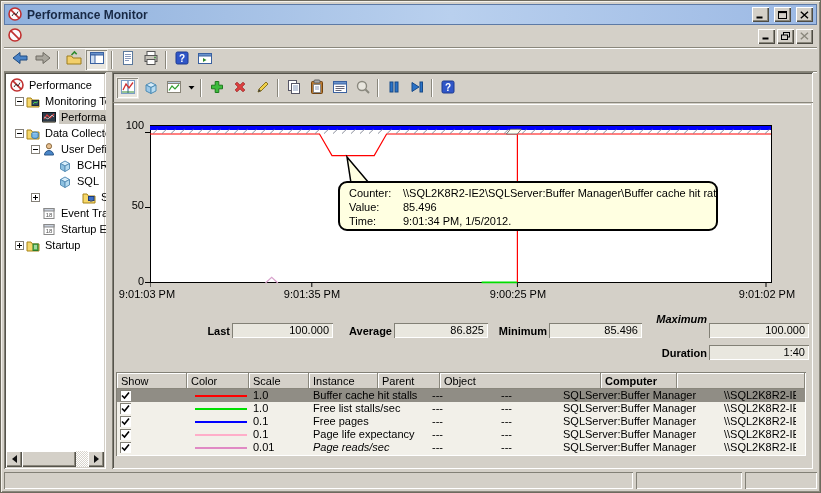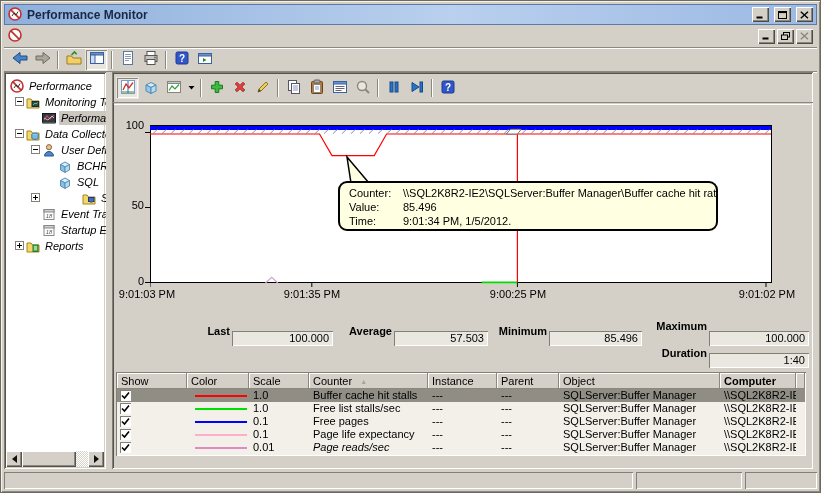--- a/index.html
+++ b/index.html
@@ -29,42 +29,42 @@
     background:transparent;border:1px solid transparent;padding:0;cursor:default;}
   .tbtn.pressed{background:#e9e6df;box-shadow:inset 1px 1px 0 #8a877c, inset -1px -1px 0 #fff;}
   .tsep{width:2px;height:18px;margin:0 3px;border-left:1px solid #8a877c;border-right:1px solid #fff;}
   
   .main{flex:1;display:flex;align-items:stretch;min-height:0;}
   .sunken{box-shadow:inset 1px 1px 0 #828076, inset -1px -1px 0 #ffffff, inset 2px 2px 0 #55534b, inset -2px -2px 0 #d4d0c8;}
   .tree-panel{width:102px;flex:0 0 102px;background:#fff;position:relative;overflow:hidden;}
   .splitter{width:6px;flex:0 0 6px;background:#d4d0c8;}
   .content{flex:1;background:#d4d0c8;position:relative;margin-right:4px;overflow:hidden;}
   
-  .titem{position:absolute;height:16px;display:flex;align-items:flex-end;white-space:nowrap;font-style:italic;}
+  .titem{position:absolute;height:16px;display:flex;align-items:center;white-space:nowrap;}
   .titem .tlabel{padding:1px 2px;}
   .titem.selected .tlabel{background:#ccc8bf;}
   .texp{position:absolute;width:9px;height:9px;}
   
   .ptoolbar{height:31px;display:flex;align-items:center;padding:2px 4px 0 4px;
     border-bottom:1px solid #8a877c;}
   .chart-region{position:absolute;left:2px;right:2px;top:32px;bottom:2px;border-top:1px solid #fff;}
   
   .ylab{position:absolute;width:30px;left:0;text-align:right;}
   .ydash{position:absolute;width:5px;height:1px;background:#000;left:31px;}
   #plot{position:absolute;left:36px;top:20px;}
   .xlab{position:absolute;top:183px;transform:translateX(-50%);white-space:nowrap;}
   
   .tooltip{position:absolute;left:224px;top:76px;width:380px;height:50px;background:#ffffe1;
     border:2px solid #000;border-radius:9px;padding:3px 9px;z-index:5;overflow:hidden;}
   .trow{display:flex;line-height:14px;white-space:nowrap;}
   .trow .tlab{width:54px;flex:0 0 54px;}
   
   .stat-label{position:absolute;font-weight:bold;text-align:right;line-height:14px;}
   .stat-box{position:absolute;height:15px;background:#e9e7df;
-    box-shadow:inset 1px 1px 0 #828076, inset -1px -1px 0 #fff;margin-top:8px;}
+    box-shadow:inset 1px 1px 0 #828076, inset -1px -1px 0 #fff;}
   .stat-box span{display:block;text-align:right;padding:1px 4px 0 0;line-height:13px;}
   
   .legend{position:absolute;left:2px;top:267px;width:690px;height:84px;background:#f2f0e9;
     box-shadow:inset 1px 1px 0 #828076, inset -1px -1px 0 #fff;padding:1px;}
   .lhead{display:flex;height:16px;}
   .lhcell{background:#d4d0c8;border-right:1px solid #8a877c;border-bottom:1px solid #8a877c;
     box-shadow:inset 1px 1px 0 #fff;padding:1px 0 0 4px;display:flex;align-items:center;cursor:default;}
   .sort-arrow{font-size:7px;color:#a8a49a;margin-left:8px;}
   .lrow{display:flex;height:13px;align-items:center;}
   .lrow.selected{background:#908d85;}
@@ -336,21 +336,21 @@
             </svg></span>
           <div class="titem" style="left: 22px; top: 165px;">
             <span style="margin-right:3px;display:inline-flex;">
               <svg width="14" height="14">
                 <path d="M1 4 h4 l1.5 2 H13 v7 H1 Z" fill="#f5d76b" stroke="#a88418"></path>
                 <rect x="7" y="6" width="5" height="6.5" fill="#58b858" stroke="#2a7a2a"></rect>
                 <line x1="8" y1="8" x2="11" y2="8" stroke="#e8f8e8"></line>
                 <line x1="8" y1="10" x2="11" y2="10" stroke="#e8f8e8"></line>
               </svg>
             </span>
-            <span class="tlabel">Reports</span>
+            <span class="tlabel">Startup</span>
           </div>
         </div>
       <div class="hscroll">
         <button class="sbtn">
             <span class="tri-l"></span>
           </button>
         <div class="sthumb"></div>
         <button class="sbtn" style="margin-left:auto;">
             <span class="tri-r"></span>
           </button>
@@ -503,41 +503,40 @@
               <span>9:01:34 PM, 1/5/2012.</span>
             </div>
         </div>
 
         <div class="stat-label" style="left:60px;top:219px;width:56px;">Last</div>
         <div class="stat-box" style="left:118px;top:218px;width:101px;">
             <span>100.000</span>
           </div>
         <div class="stat-label" style="left:222px;top:219px;width:56px;">Average</div>
         <div class="stat-box" style="left:280px;top:218px;width:94px;">
-            <span>57.503</span>
+            <span>86.825</span>
           </div>
         <div class="stat-label" style="left:377px;top:219px;width:56px;">Minimum</div>
         <div class="stat-box" style="left:435px;top:218px;width:93px;">
             <span>85.496</span>
           </div>
-        <div class="stat-label" style="left:535px;top:214px;width:58px;">Maximum</div>
+        <div class="stat-label" style="left:535px;top:207px;width:58px;font-style:italic;">Maximum</div>
         <div class="stat-box" style="left:595px;top:218px;width:100px;">
             <span>100.000</span>
           </div>
         <div class="stat-label" style="left:535px;top:241px;width:58px;">Duration</div>
         <div class="stat-box" style="left:595px;top:240px;width:100px;">
             <span>1:40</span>
           </div>
 
         <div class="legend" id="legend">
             <div class="lhead">
               <div class="lhcell" style="width: 70px; flex: 0 0 70px;">Show</div>
               <div class="lhcell" style="width: 62px; flex: 0 0 62px;">Color</div>
               <div class="lhcell" style="width: 60px; flex: 0 0 60px;">Scale</div>
-              <div class="lhcell" style="width: 119px; flex: 0 0 119px;">Counter<span class="sort-arrow">▲</span></div>
               <div class="lhcell" style="width: 69px; flex: 0 0 69px;">Instance</div>
               <div class="lhcell" style="width: 62px; flex: 0 0 62px;">Parent</div>
               <div class="lhcell" style="width: 161px; flex: 0 0 161px;">Object</div>
               <div class="lhcell" style="width: 76px; flex: 0 0 76px; font-weight: bold;">Computer</div>
               <div class="lhcell" style="flex: 1 1 0%;"></div>
             </div>
             <div class="lrow selected">
               <div class="lcell" style="width: 70px; flex: 0 0 70px; padding-left: 0px;">
                 <div class="cbox">
                   <svg width="11" height="11">

